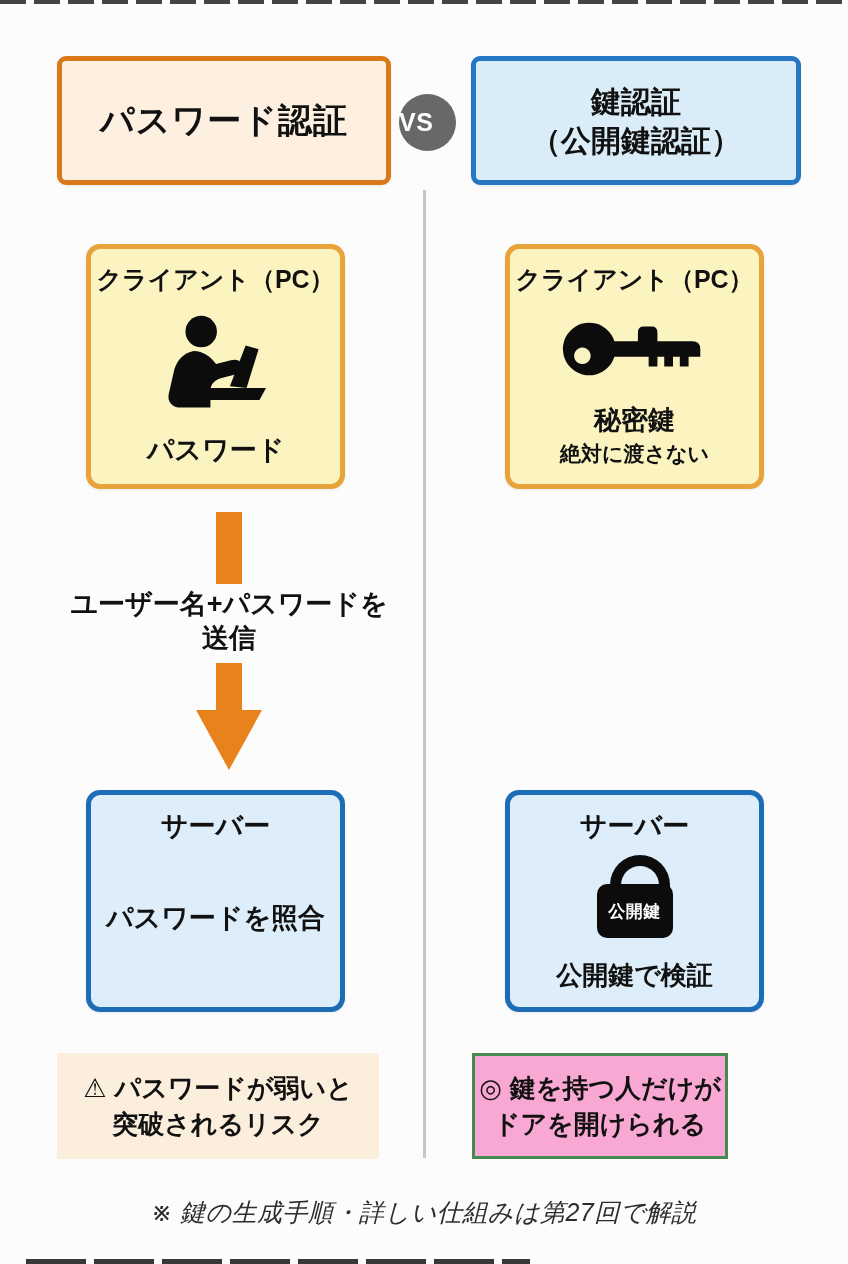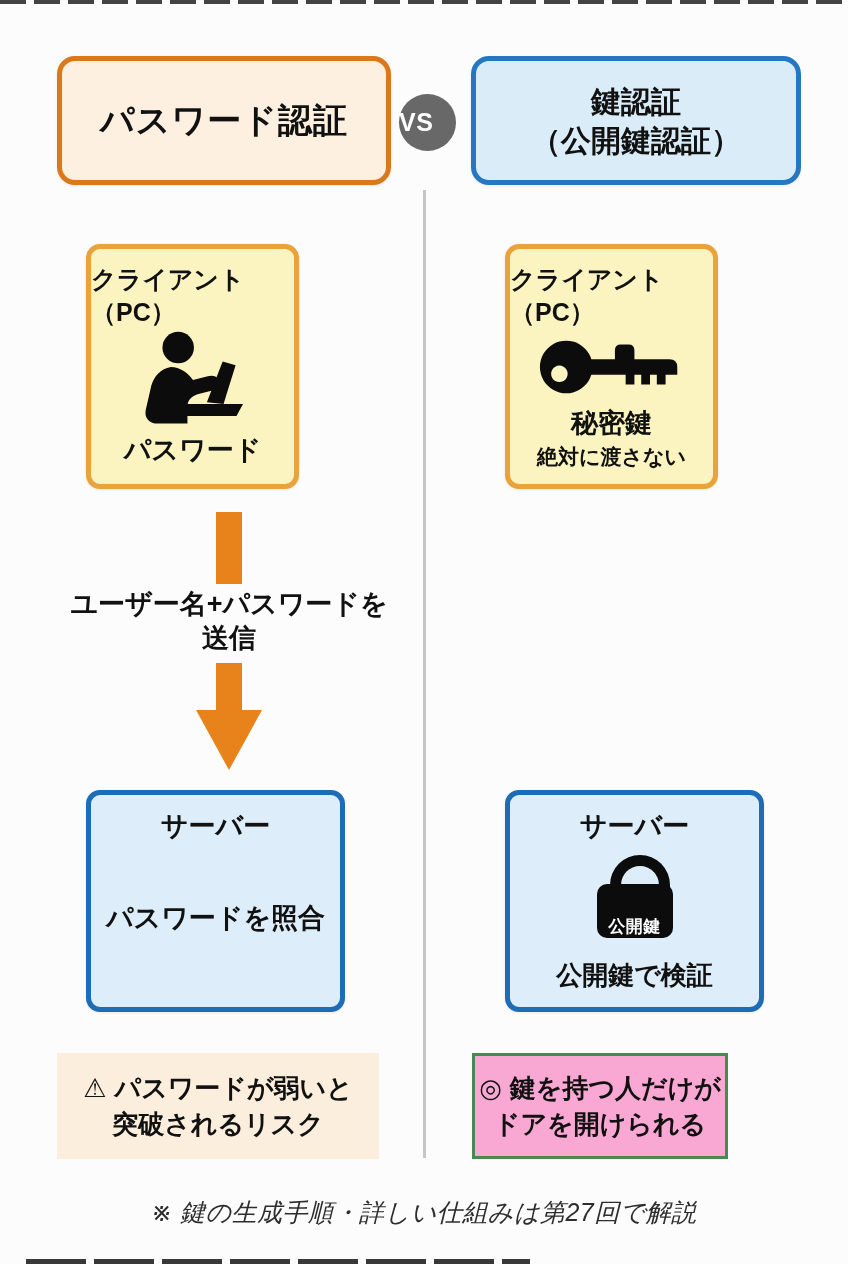--- a/index.html
+++ b/index.html
@@ -11,34 +11,34 @@
   
   .edge{position:absolute;left:0;}
   .edge.top{top:0;width:848px;height:4px;
     background:repeating-linear-gradient(90deg,rgba(22,22,22,.8) 0 26px,rgba(252,252,252,0) 26px 34px);}
   .edge.bottom{bottom:0;left:26px;width:504px;height:5px;
     background:repeating-linear-gradient(90deg,rgba(22,22,22,.85) 0 60px,rgba(252,252,252,0) 60px 68px);}
 
   .divider{position:absolute;left:423px;top:190px;width:3px;height:968px;background:#c6c6c6;}
 
   
-  .hdr{position:absolute;top:56px;height:129px;border-radius:18px;
+  .hdr{position:absolute;top:56px;height:129px;border-radius:9px;
     display:flex;flex-direction:column;justify-content:center;align-items:center;
     box-shadow:0 1px 3px rgba(0,0,0,.08);box-sizing:border-box;}
   .hdr.left-hdr{left:57px;width:334px;background:#fdf0e0;border:5px solid #d9791a;}
   .hdr.right-hdr{left:471px;width:330px;background:#d9ecf8;border:5px solid #2577c2;}
   .hdr .t1{font-size:34px;font-weight:800;letter-spacing:1px;}
   .hdr .t2{font-size:30px;font-weight:800;line-height:1.3;}
 
   .vs{position:absolute;left:399px;top:94px;width:57px;height:57px;border-radius:50%;
     background:#686868;display:flex;align-items:center;justify-content:flex-start;z-index:3;}
   .vs span{color:#fff;font-size:25px;font-weight:800;letter-spacing:.5px;}
 
   
-  .client{position:absolute;top:244px;width:213px;height:245px;background:#fcf4c0;
+  .client{position:absolute;top:244px;width:259px;height:245px;background:#fcf4c0;
     border:5px solid #e9a33b;border-radius:14px;box-sizing:border-box;
     display:flex;flex-direction:column;align-items:center;
     box-shadow:0 1px 3px rgba(0,0,0,.08);}
   .client.left-col{left:86px;}  .client.right-col{left:505px;}
   .client .title{font-size:25px;font-weight:800;margin-top:14px;}
   .iconwrap{flex:1;display:flex;align-items:center;justify-content:center;}
   .person-svg{width:126px;height:100px;fill:#0c0c0c;}
   .key-svg{width:148px;height:76px;fill:#0c0c0c;}
   .client .big{font-size:27px;font-weight:800;line-height:1.35;}
   .client .small{font-size:21px;font-weight:600;margin-top:2px;}
@@ -63,21 +63,21 @@
     border:5px solid #1d6db6;border-radius:14px;box-sizing:border-box;
     display:flex;flex-direction:column;align-items:center;
     box-shadow:0 1px 3px rgba(0,0,0,.08);}
   .server.left-col{left:86px;} .server.right-col{left:505px;}
   .server .title{font-size:27px;font-weight:800;margin-top:13px;}
   .server.left-col .body{font-size:27px;font-weight:800;margin-top:56px;}
   .server.right-col .body{font-size:26px;font-weight:800;margin-top:auto;margin-bottom:14px;}
 
   
   .lock{position:relative;width:76px;height:54px;background:#0c0c0c;border-radius:10px;margin-top:40px;
-    display:flex;align-items:flex-end;justify-content:center;}
+    display:flex;align-items:center;justify-content:center;}
   .lock:before{content:"";position:absolute;top:-29px;left:13px;width:38px;height:40px;
     border:11px solid #0c0c0c;border-bottom:none;border-radius:30px 30px 0 0;}
   .lock .lk{color:#fff;font-size:17px;font-weight:800;letter-spacing:.5px;position:relative;z-index:2;}
 
   
   .note{position:absolute;top:1053px;height:106px;border-radius:0;box-sizing:border-box;
     display:flex;flex-direction:column;justify-content:center;align-items:center;
     font-size:26px;font-weight:800;line-height:1.4;text-align:center;}
   .note.left-col{left:57px;width:322px;background:#fceedd;}
   .note.right-col{left:472px;width:256px;background:#f9a8d4;border:3px solid #48894f;}

